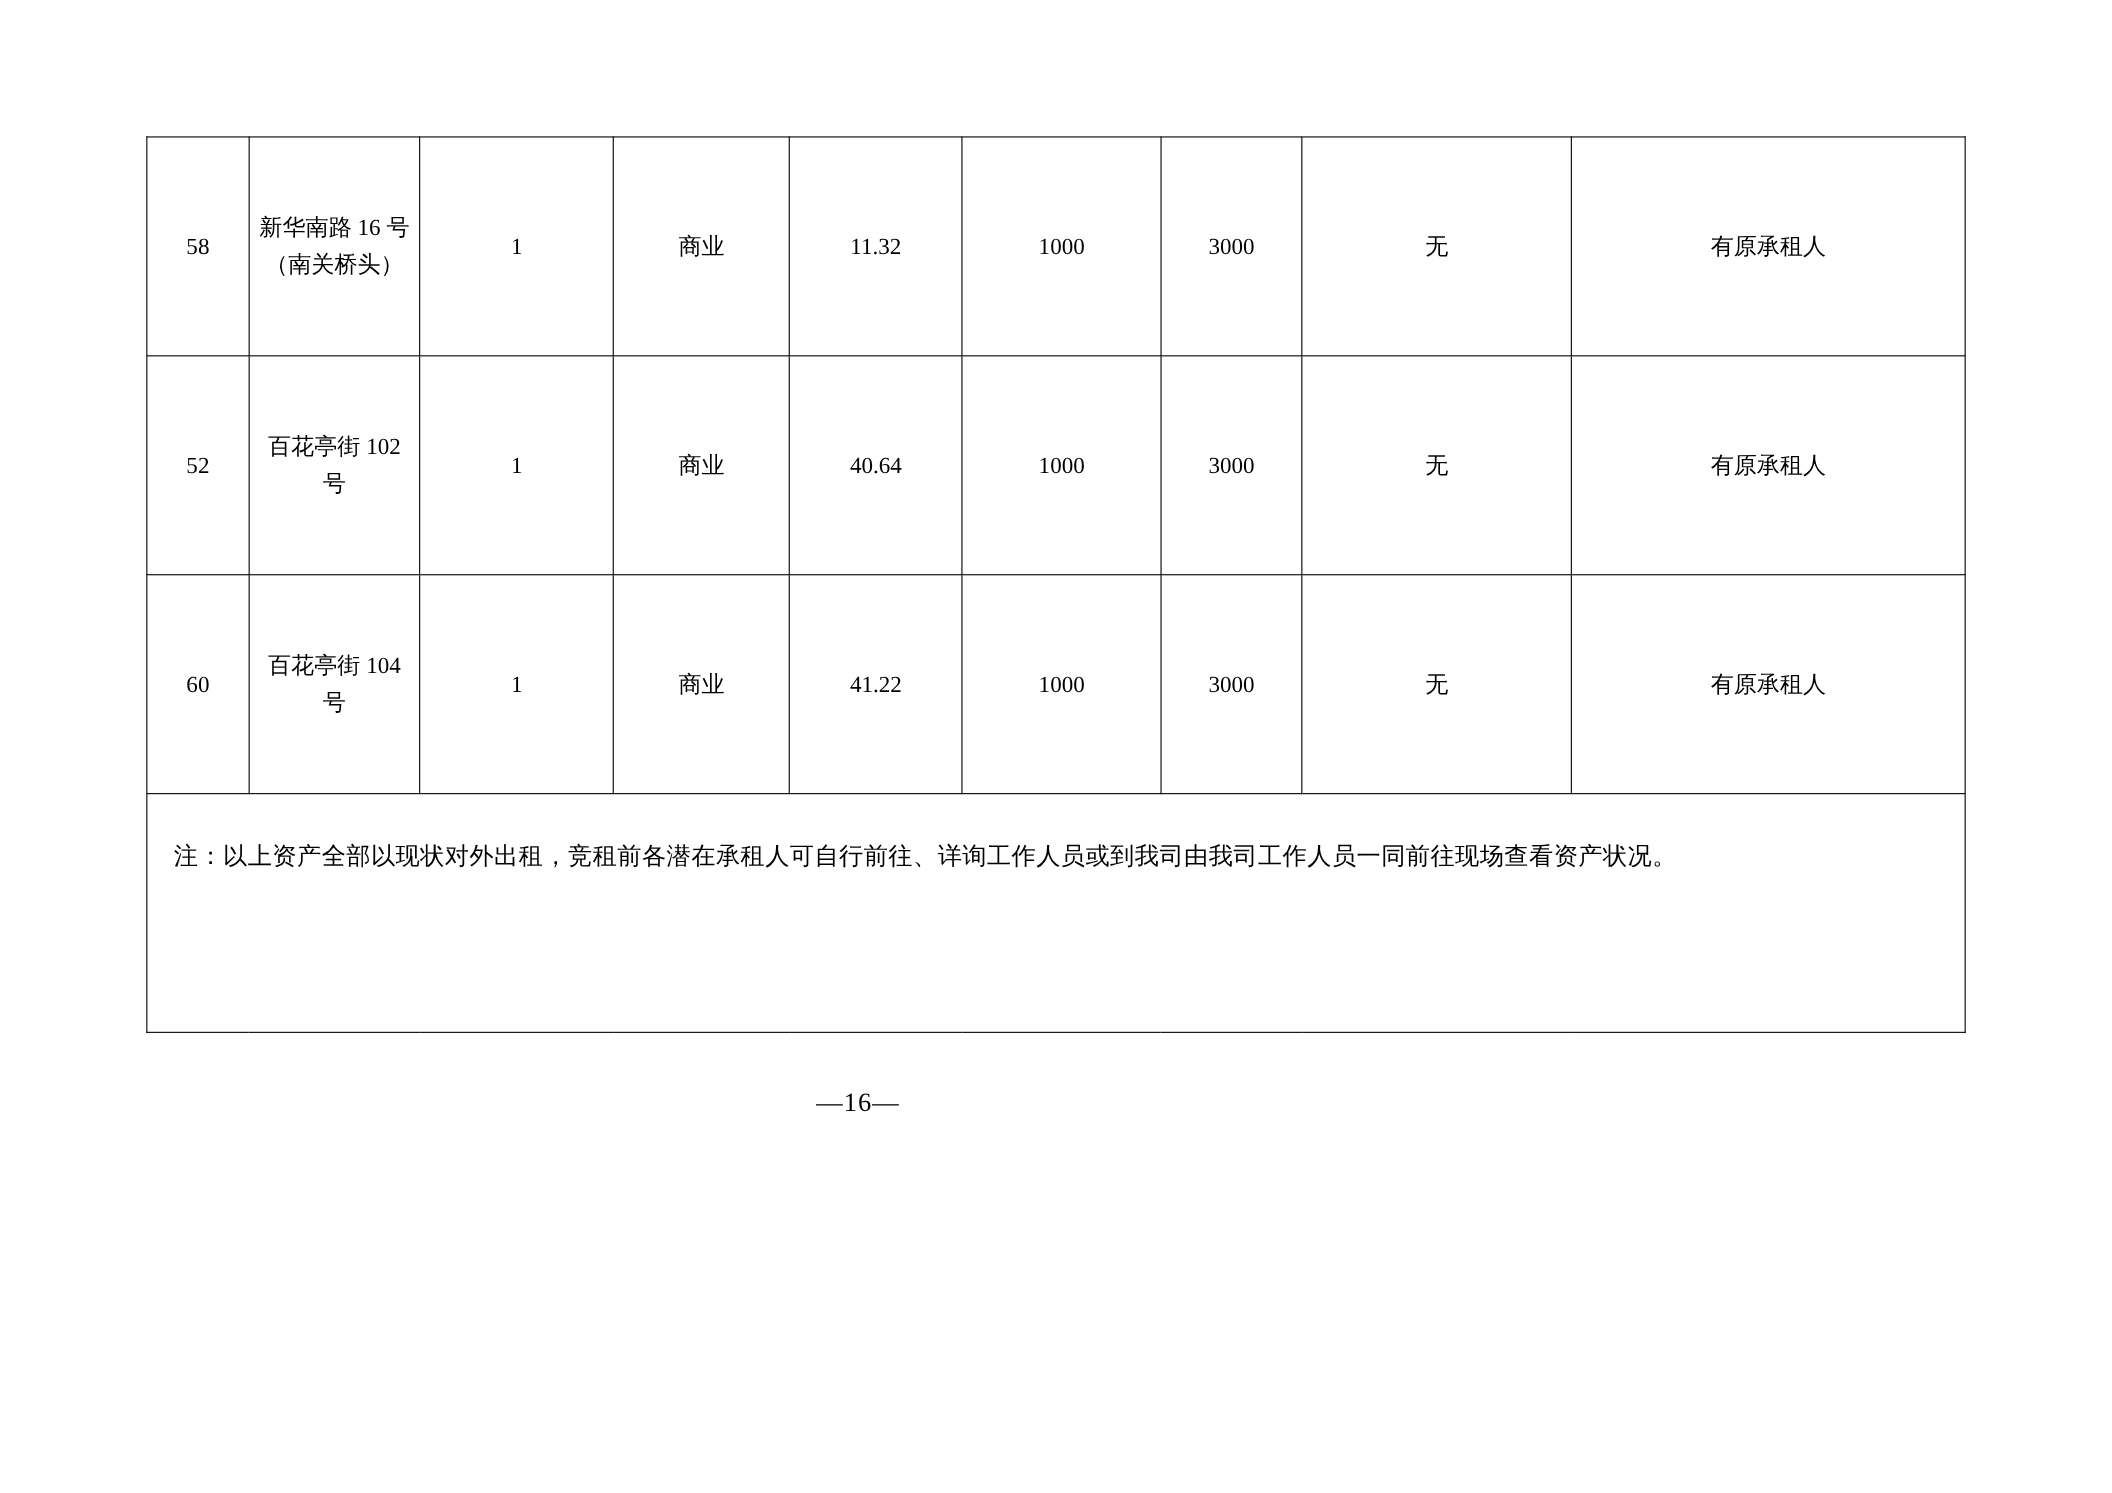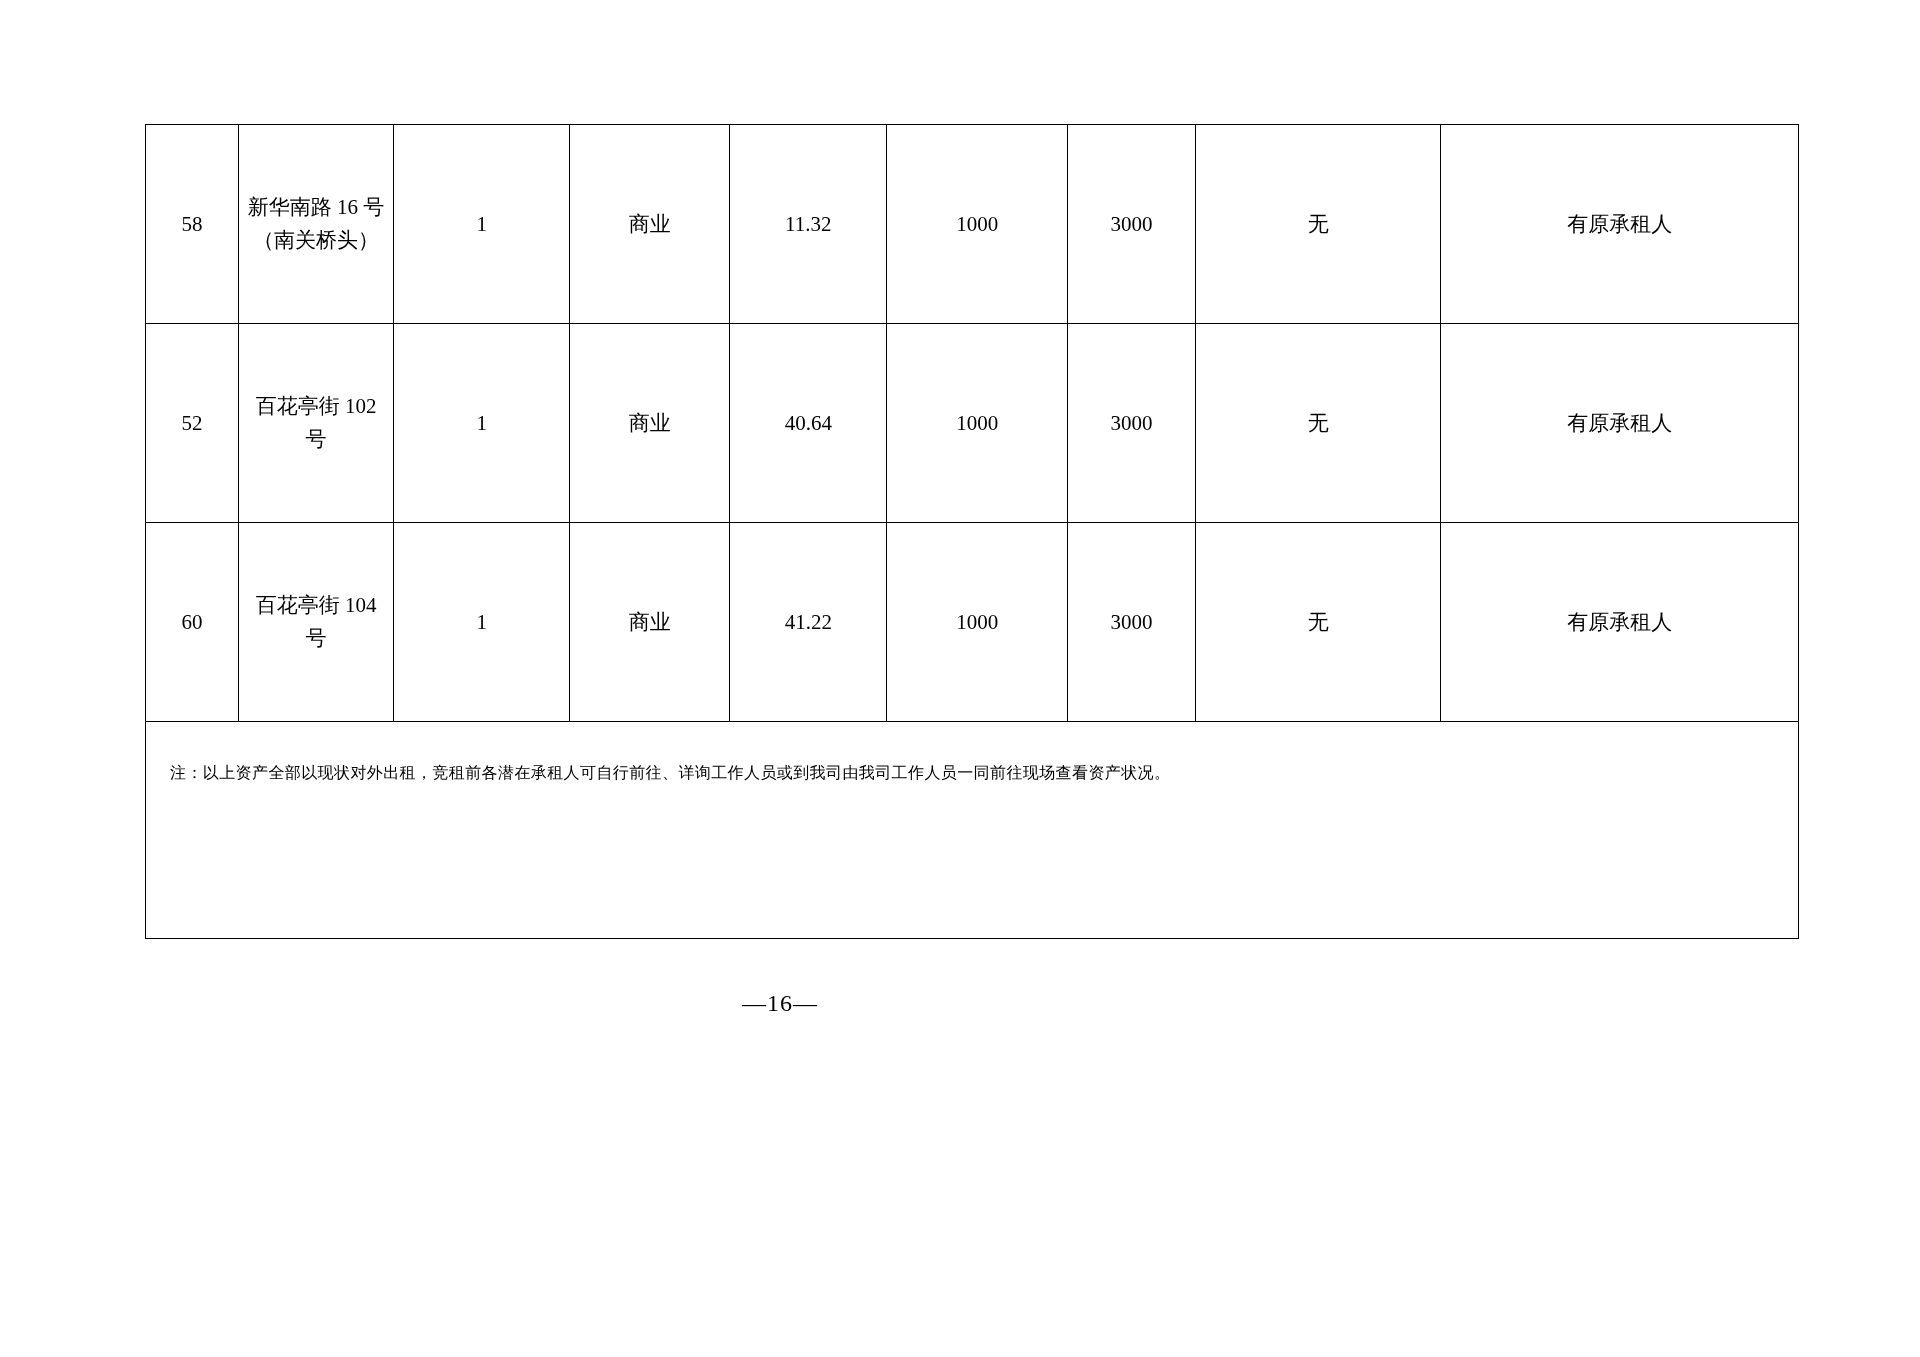--- a/index.html
+++ b/index.html
@@ -18,21 +18,21 @@
   .page {
     position: absolute;
     top: 0;
     left: 0;
     width: 1920px;
     height: 1357px;
     background: #ffffff;
   }
   .doc-table {
     position: absolute;
-    left: 145px;
+    left: 133px;
     top: 124px;
     width: 1654px;
     border-collapse: collapse;
     table-layout: fixed;
   }
   .doc-table td {
     border: 1px solid #000000;
     text-align: center;
     vertical-align: middle;
     font-size: 21px;
@@ -54,21 +54,21 @@
     padding-left: 18px;
     padding-right: 10px;
   }
   .row-tall td { height: 190px; }
 
   .note-row td {
     height: 160px;
     text-align: left;
     vertical-align: top;
     padding: 36px 28px 20px 24px;
-    font-size: 16px;
+    font-size: 22px;
     line-height: 1.85;
     letter-spacing: 0.4px;
   }
   .page-number {
     position: absolute;
     left: 0;
     top: 990px;
     width: 1560px;
     text-align: center;
     font-size: 24px;

